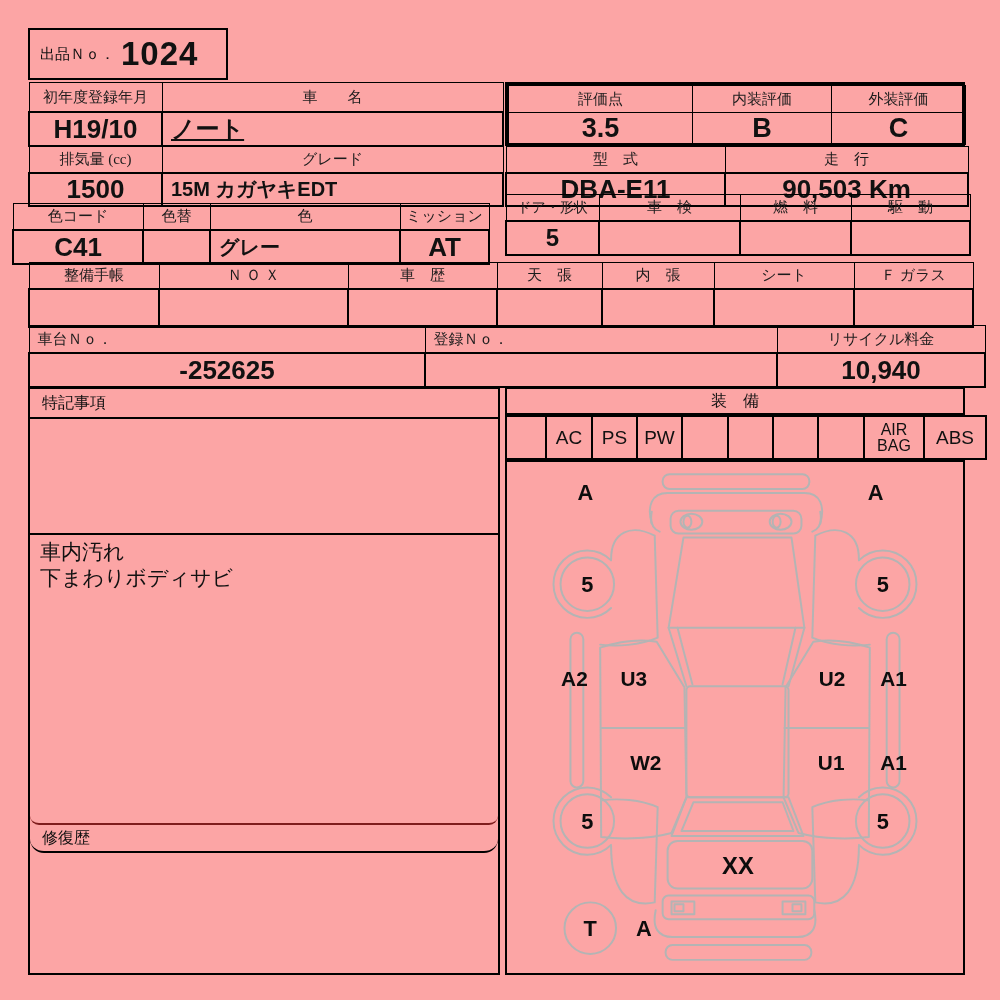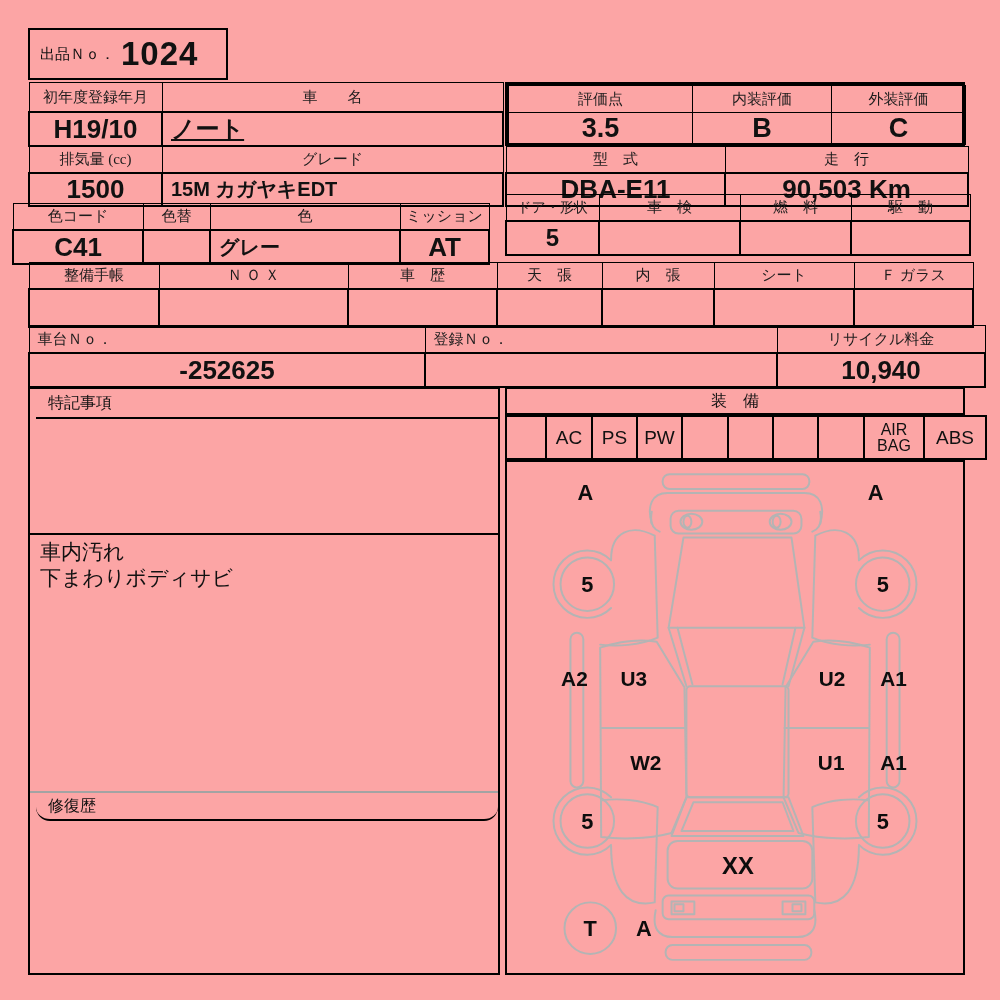--- a/index.html
+++ b/index.html
@@ -16,21 +16,21 @@
   .box{border:2px solid #000;box-sizing:border-box;}
   .serif{font-family:"Liberation Serif",serif;}
   #auction-box{left:28px;top:28px;width:200px;height:52px;display:flex;align-items:center;padding-left:10px;box-sizing:border-box;}
   #auction-box .lbl{font-family:"Liberation Serif",serif;font-size:15px;}
   #auction-box .num{font-size:33px;font-weight:bold;margin-left:6px;letter-spacing:1px;}
   #score-box{left:505px;top:82px;width:460px;height:64px;border:3px solid #000;box-sizing:border-box;}
   #score-box .hd{height:26px;}
   #score-box .vl{border-width:1px;font-size:27px;}
   .notes-text{font-size:21px;line-height:1.25;padding:4px 10px;text-align:left;}
   .sec-label{font-family:"Liberation Serif",serif;font-size:16px;display:flex;align-items:center;
-             padding-left:12px;box-sizing:border-box;margin-left:6px;}
+             padding-left:12px;box-sizing:border-box;}
   #equip-row .td{border:2px solid #000;font-size:19px;font-weight:normal;line-height:1.0;}
   #equip-row .airbag{font-size:16px;white-space:normal;}
   svg text{font-family:"Liberation Sans",sans-serif;font-weight:bold;fill:#0d0d0d;text-anchor:middle;}
 </style>
 </head>
 <body>
 
 <div id="page">
 
   <div id="auction-box" class="abs box">
@@ -146,21 +146,21 @@
     <div class="tr">
       <div class="td vl" style="height:32px;font-size:26px;">-252625</div>
       <div class="td vl"></div>
       <div class="td vl" style="font-size:26px;">10,940</div>
     </div>
   </div>
 
   <div class="abs box" style="left:28px;top:387px;width:472px;height:588px;">
     <div class="sec-label" style="height:30px;border-bottom:2px solid #000;">特記事項</div>
     <div style="height:114px;border-bottom:2px solid #000;"></div>
-    <div class="notes-text" style="height:258px;border-bottom:2px solid #a3a3a3;box-sizing:border-box;">
+    <div class="notes-text" style="height:290px;border-bottom:2px solid #7f1d1d;box-sizing:border-box;border-radius:9px;">
       <div>車内汚れ</div>
       <div>下まわりボディサビ</div>
     </div>
     <div class="sec-label" style="height:28px;border-bottom:2px solid #000;border-radius:14px;">修復歴</div>
     <div></div>
   </div>
 
   <div class="abs box" style="left:505px;top:387px;width:460px;height:28px;display:flex;align-items:center;justify-content:center;">
     <span class="serif" style="font-size:16px;">装　備</span>
   </div>

